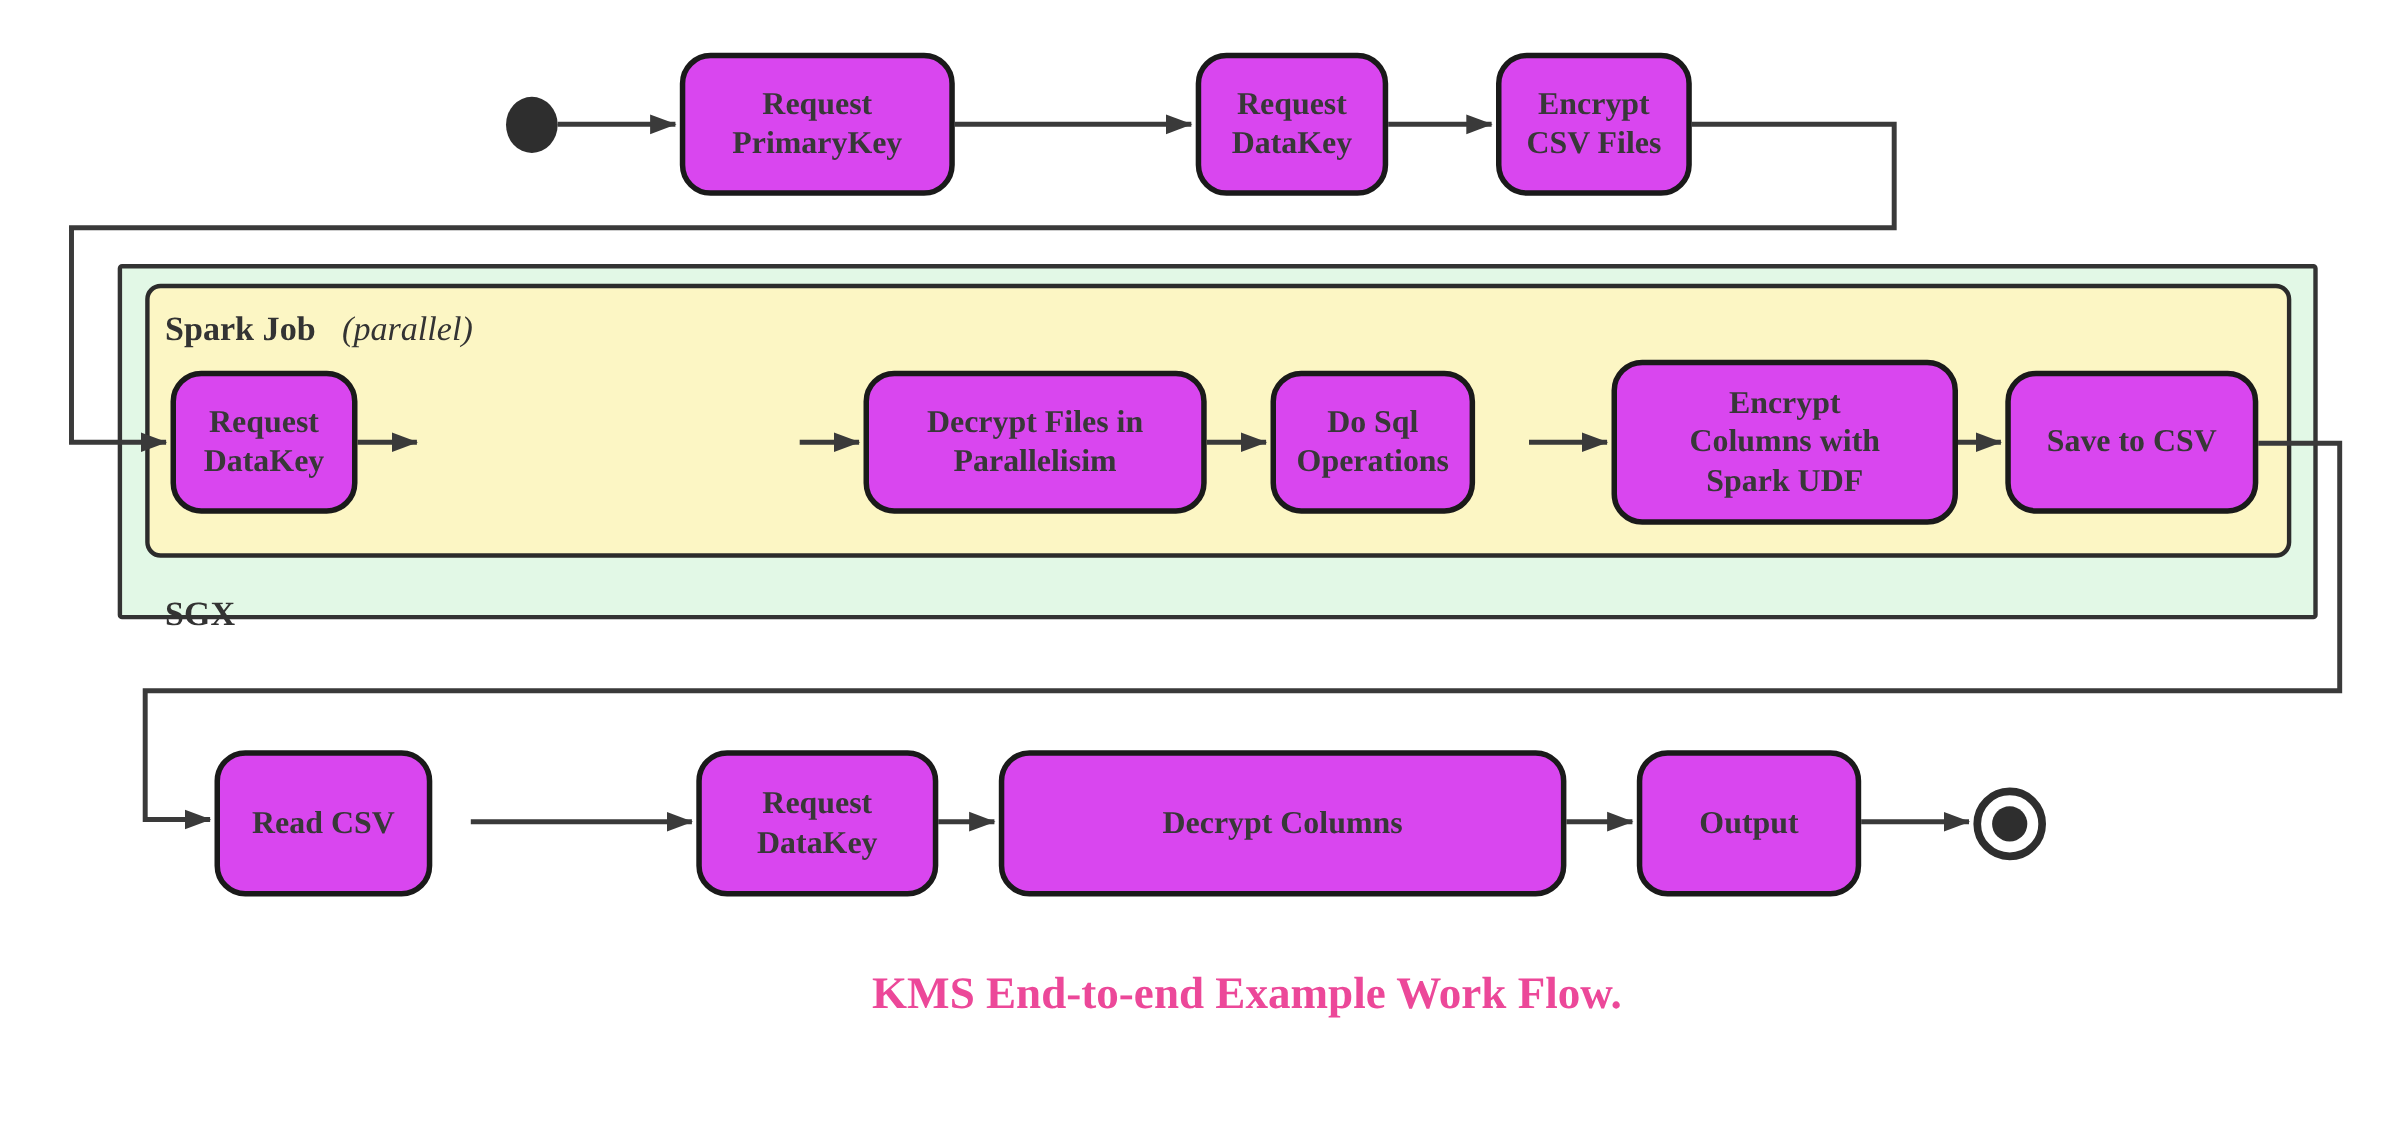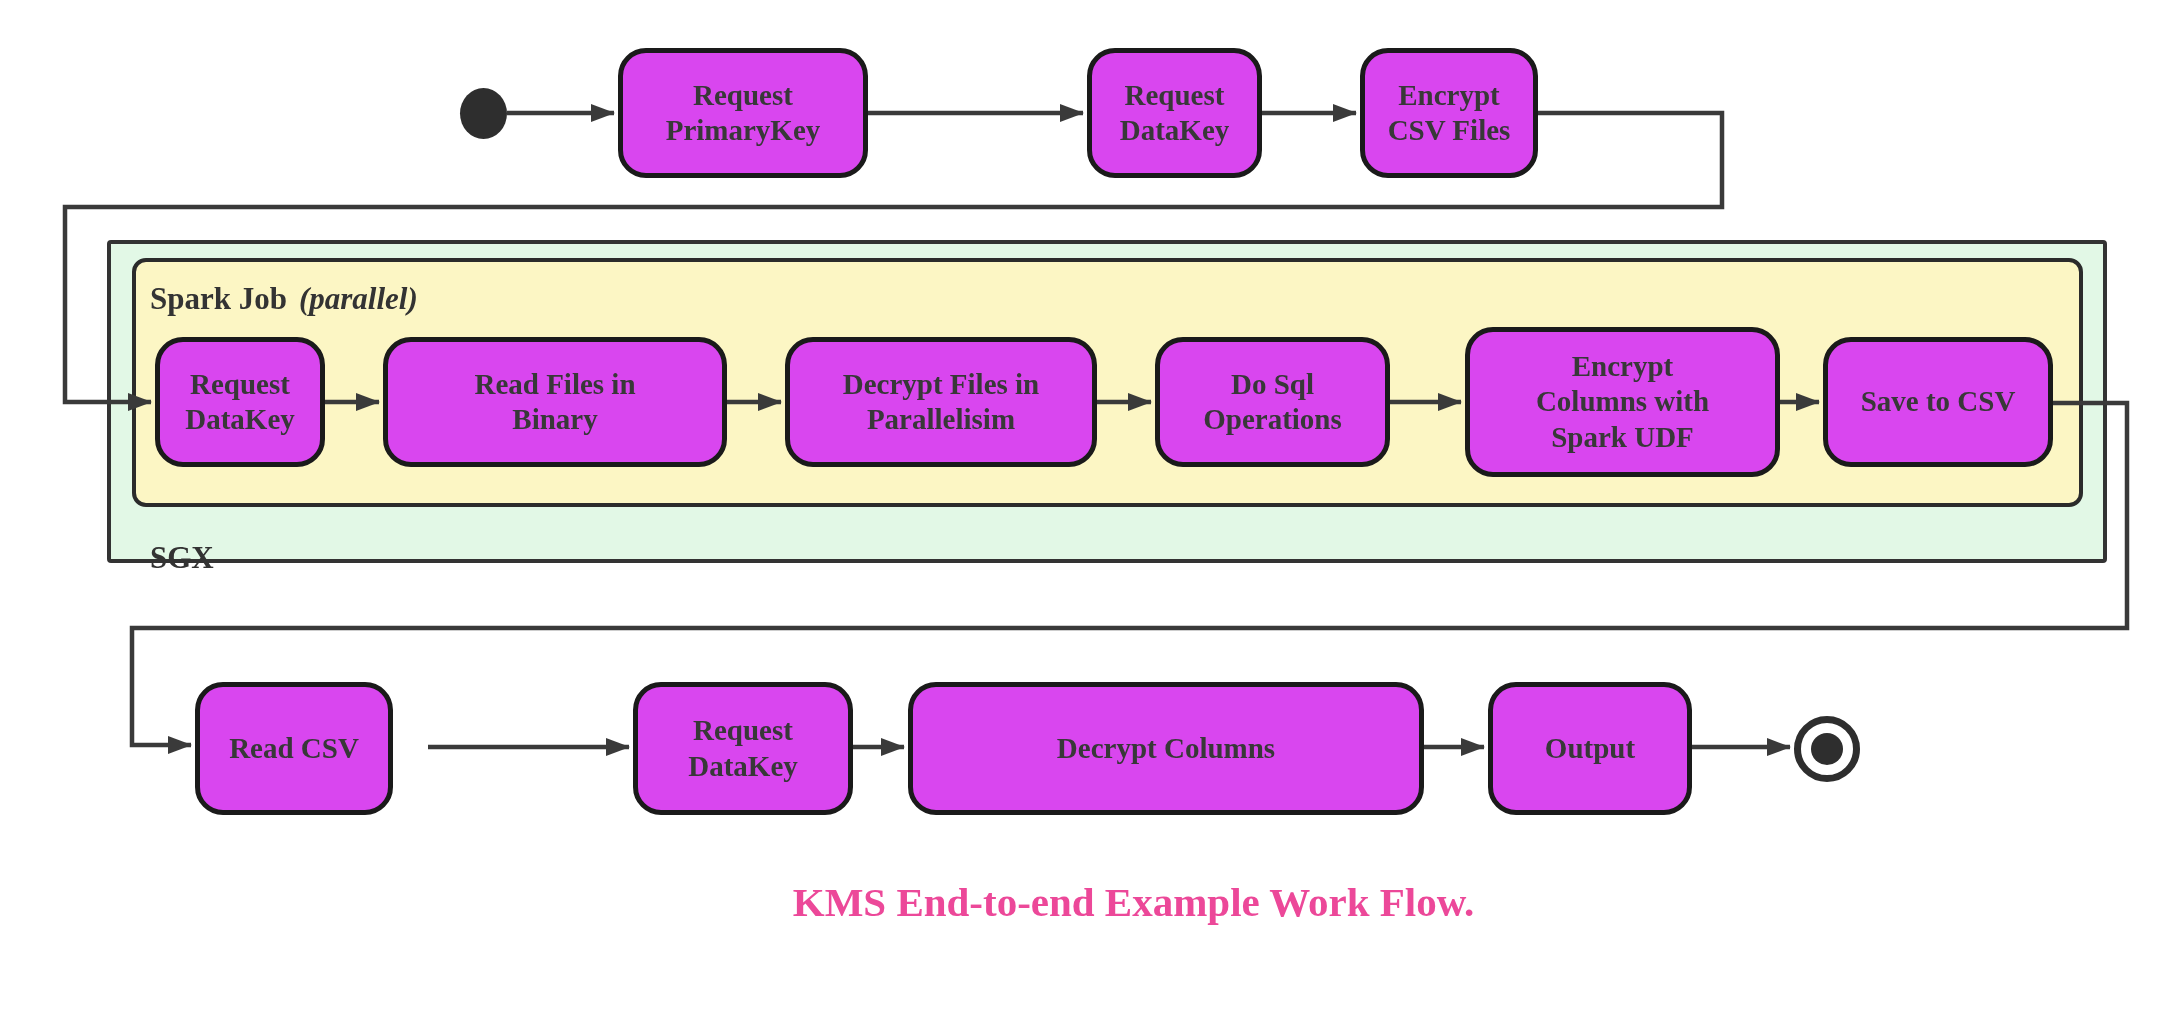--- a/index.html
+++ b/index.html
@@ -17,21 +17,21 @@
   }
   .spark-box{
     left:132px;top:258px;width:1951px;height:249px;
     background:#fcf6c4;border:4px solid #2b2b2b;border-radius:14px;
   }
   .container-label{
     position:absolute;color:#333333;font-size:31px;font-weight:bold;
     white-space:nowrap;
   }
   .spark-label{left:150px;top:281px;}
-  .spark-label .qualifier{font-weight:bold;font-style:italic;margin-left:12px;}
+  .spark-label .qualifier{font-weight:normal;font-style:italic;margin-left:24px;}
   .sgx-label{left:150px;top:516px;margin-top:24px;}
   svg.wires{position:absolute;left:0;top:0;z-index:3;}
   .node{
     position:absolute;z-index:4;box-sizing:border-box;
     background:#d946ef;border:5px solid #1a1a1a;border-radius:28px;
     display:flex;align-items:center;justify-content:center;
     text-align:center;color:#383838;
     font-size:29px;font-weight:bold;line-height:1.22;
     white-space:pre-line;
     padding:4px 8px;
@@ -100,25 +100,23 @@
 
   <div class="node" style="left:618px;top:48px;width:250px;height:130px;">Request
 PrimaryKey</div>
   <div class="node" style="left:1087px;top:48px;width:175px;height:130px;">Request
 DataKey</div>
   <div class="node" style="left:1360px;top:48px;width:178px;height:130px;">Encrypt
 CSV Files</div>
 
   <div class="node" style="left:155px;top:337px;width:170px;height:130px;">Request
 DataKey</div>
-  <div class="node" style="left:383px;top:337px;width:344px;height:130px;">Read Files in
-Binary</div>
   <div class="node" style="left:785px;top:337px;width:312px;height:130px;">Decrypt Files in
 Parallelisim</div>
-  <div class="node" style="left:1155px;top:337px;width:235px;height:130px;">Do Sql
+  <div class="node" style="left:1155px;top:337px;width:186px;height:130px;">Do Sql
 Operations</div>
   <div class="node" style="left:1465px;top:327px;width:315px;height:150px;">Encrypt
 Columns with
 Spark UDF</div>
   <div class="node" style="left:1823px;top:337px;width:230px;height:130px;">Save to CSV</div>
 
   <div class="node" style="left:195px;top:682px;width:198px;height:133px;">Read CSV</div>
   <div class="node" style="left:633px;top:682px;width:220px;height:133px;">Request DataKey</div>
   <div class="node" style="left:908px;top:682px;width:516px;height:133px;">Decrypt Columns</div>
   <div class="node" style="left:1488px;top:682px;width:204px;height:133px;">Output</div>

